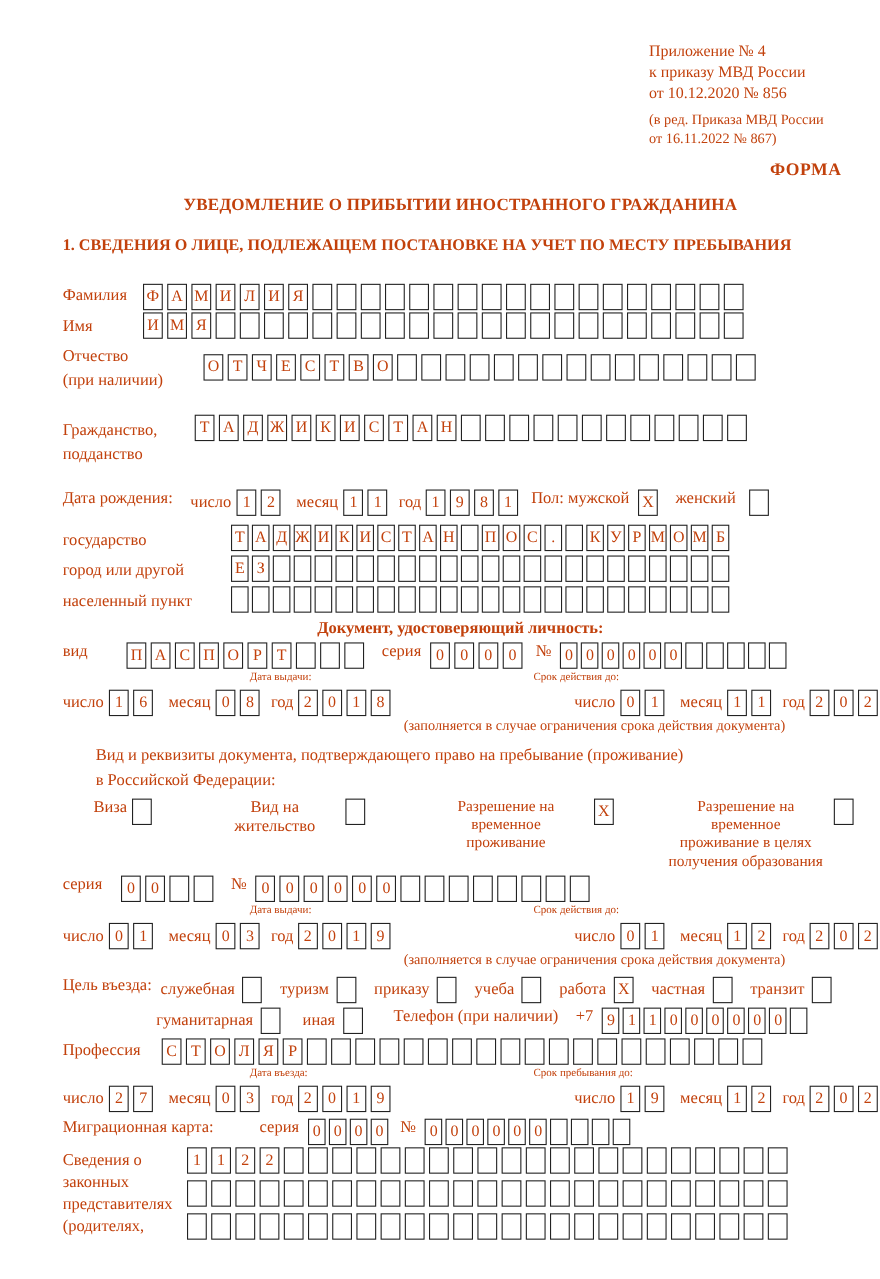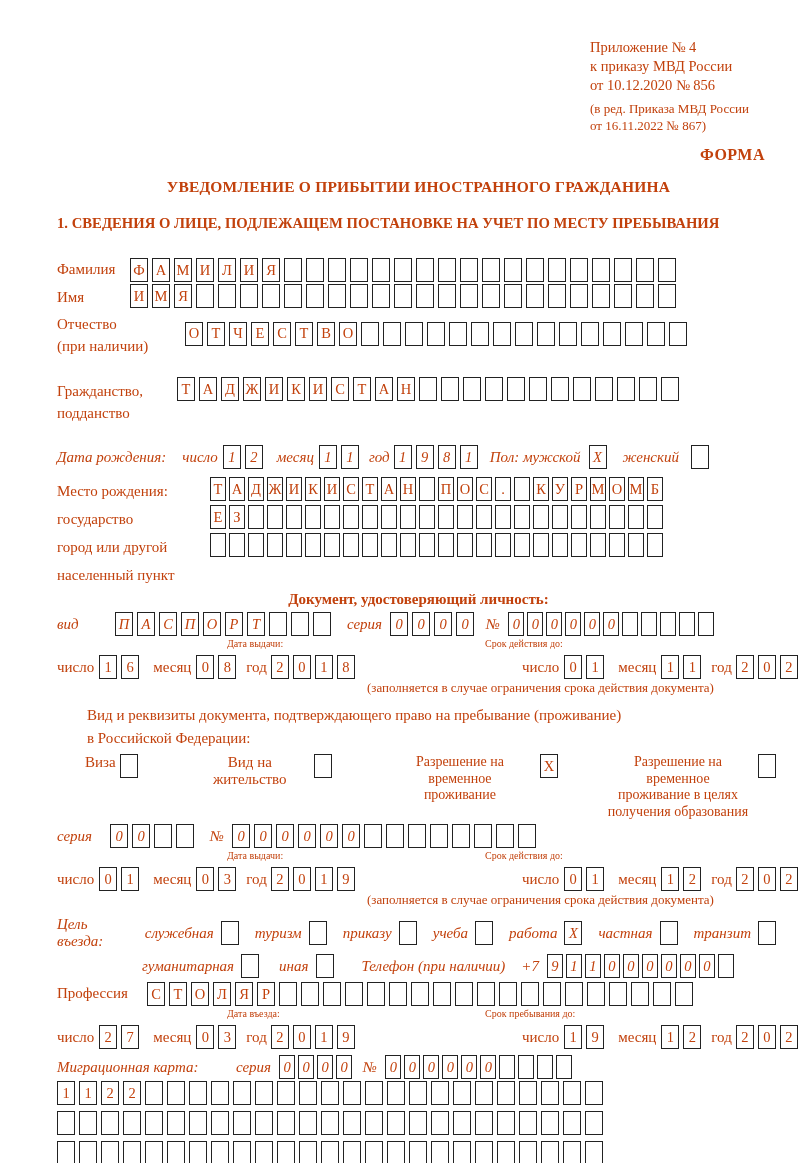--- a/index.html
+++ b/index.html
@@ -26,21 +26,21 @@
     font-size:14.5px; flex:none; background:#fff; line-height:1;
   }
   .cells.sm .cell, .cell.sm { width:16px; margin-right:3px; }
   .cb { display:inline-flex; }
   
   .frow { display:flex; align-items:flex-start; }
   .lbl { flex:none; padding-top:3px; }
   .lbl2 { line-height:22px; padding-top:3px; }
   .w73 { width:73px; } .w128 { width:128px; } .w120 { width:120px; } .w153 { width:153px; }
   .mt { margin-top:2px;align-items:center; }
-  .inline-mid { display:flex; align-items:center;font-style:italic; }
+  .inline-mid { display:flex; align-items:flex-start; }
   .gap8 { width:8px; flex:none; } .gap12 { width:12px; flex:none; } .gap16 { width:16px; flex:none; } .gap24 { width:24px; flex:none; }
   .center-bold { text-align:center; font-weight:bold; font-size:15px; margin-top:2px; height:18px; }
   .date-head { position:relative; height:17px; margin-top:2px; font-size:10px; }
   .date-head .h1 { position:absolute; left:170px; }
   .date-head .h2 { position:absolute; left:428px; }
   .date-row { display:flex; align-items:center; }
   .dgroup { display:flex; align-items:center; flex:none; }
   .dgroup .dl { margin-right:5px; }
   .dgroup .ml { margin-left:10px; margin-right:5px; }
   .dgroup .yl { margin-left:6px; margin-right:4px; }
@@ -236,21 +236,20 @@
     <span class="gap8"></span>
     <div class="cell cb">X</div>
     <span class="gap12"></span>
     <span>женский</span>
     <span class="gap12"></span>
     <div class="cell cb"></div>
   </div>
 
   <div class="frow" style="margin-top:8px">
     <div class="lbl2 w153" style="line-height:28px;padding-top:0">
-      <div>Место рождения:</div>
       <div>государство</div>
       <div>город или другой</div>
       <div>населенный пункт</div>
     </div>
     <div>
       <div class="cells sm" style="display:flex;margin-bottom:4px">
           <div class="cell">Т</div>
           <div class="cell">А</div>
           <div class="cell">Д</div>
           <div class="cell">Ж</div>
@@ -696,20 +695,27 @@
         <div class="cell">0</div>
         <div class="cell">0</div>
         <div class="cell"></div>
         <div class="cell"></div>
         <div class="cell"></div>
         <div class="cell"></div>
       </span>
   </div>
 
   <div class="reps">
+    <div class="reps-lbl">
+      <div>Сведения о</div>
+      <div>законных</div>
+      <div>представителях</div>
+      <div>(родителях,</div>
+
+    </div>
     <div class="reps-rows">
       <div class="cells">
           <div class="cell">1</div>
           <div class="cell">1</div>
           <div class="cell">2</div>
           <div class="cell">2</div>
           <div class="cell"></div>
           <div class="cell"></div>
           <div class="cell"></div>
           <div class="cell"></div>

